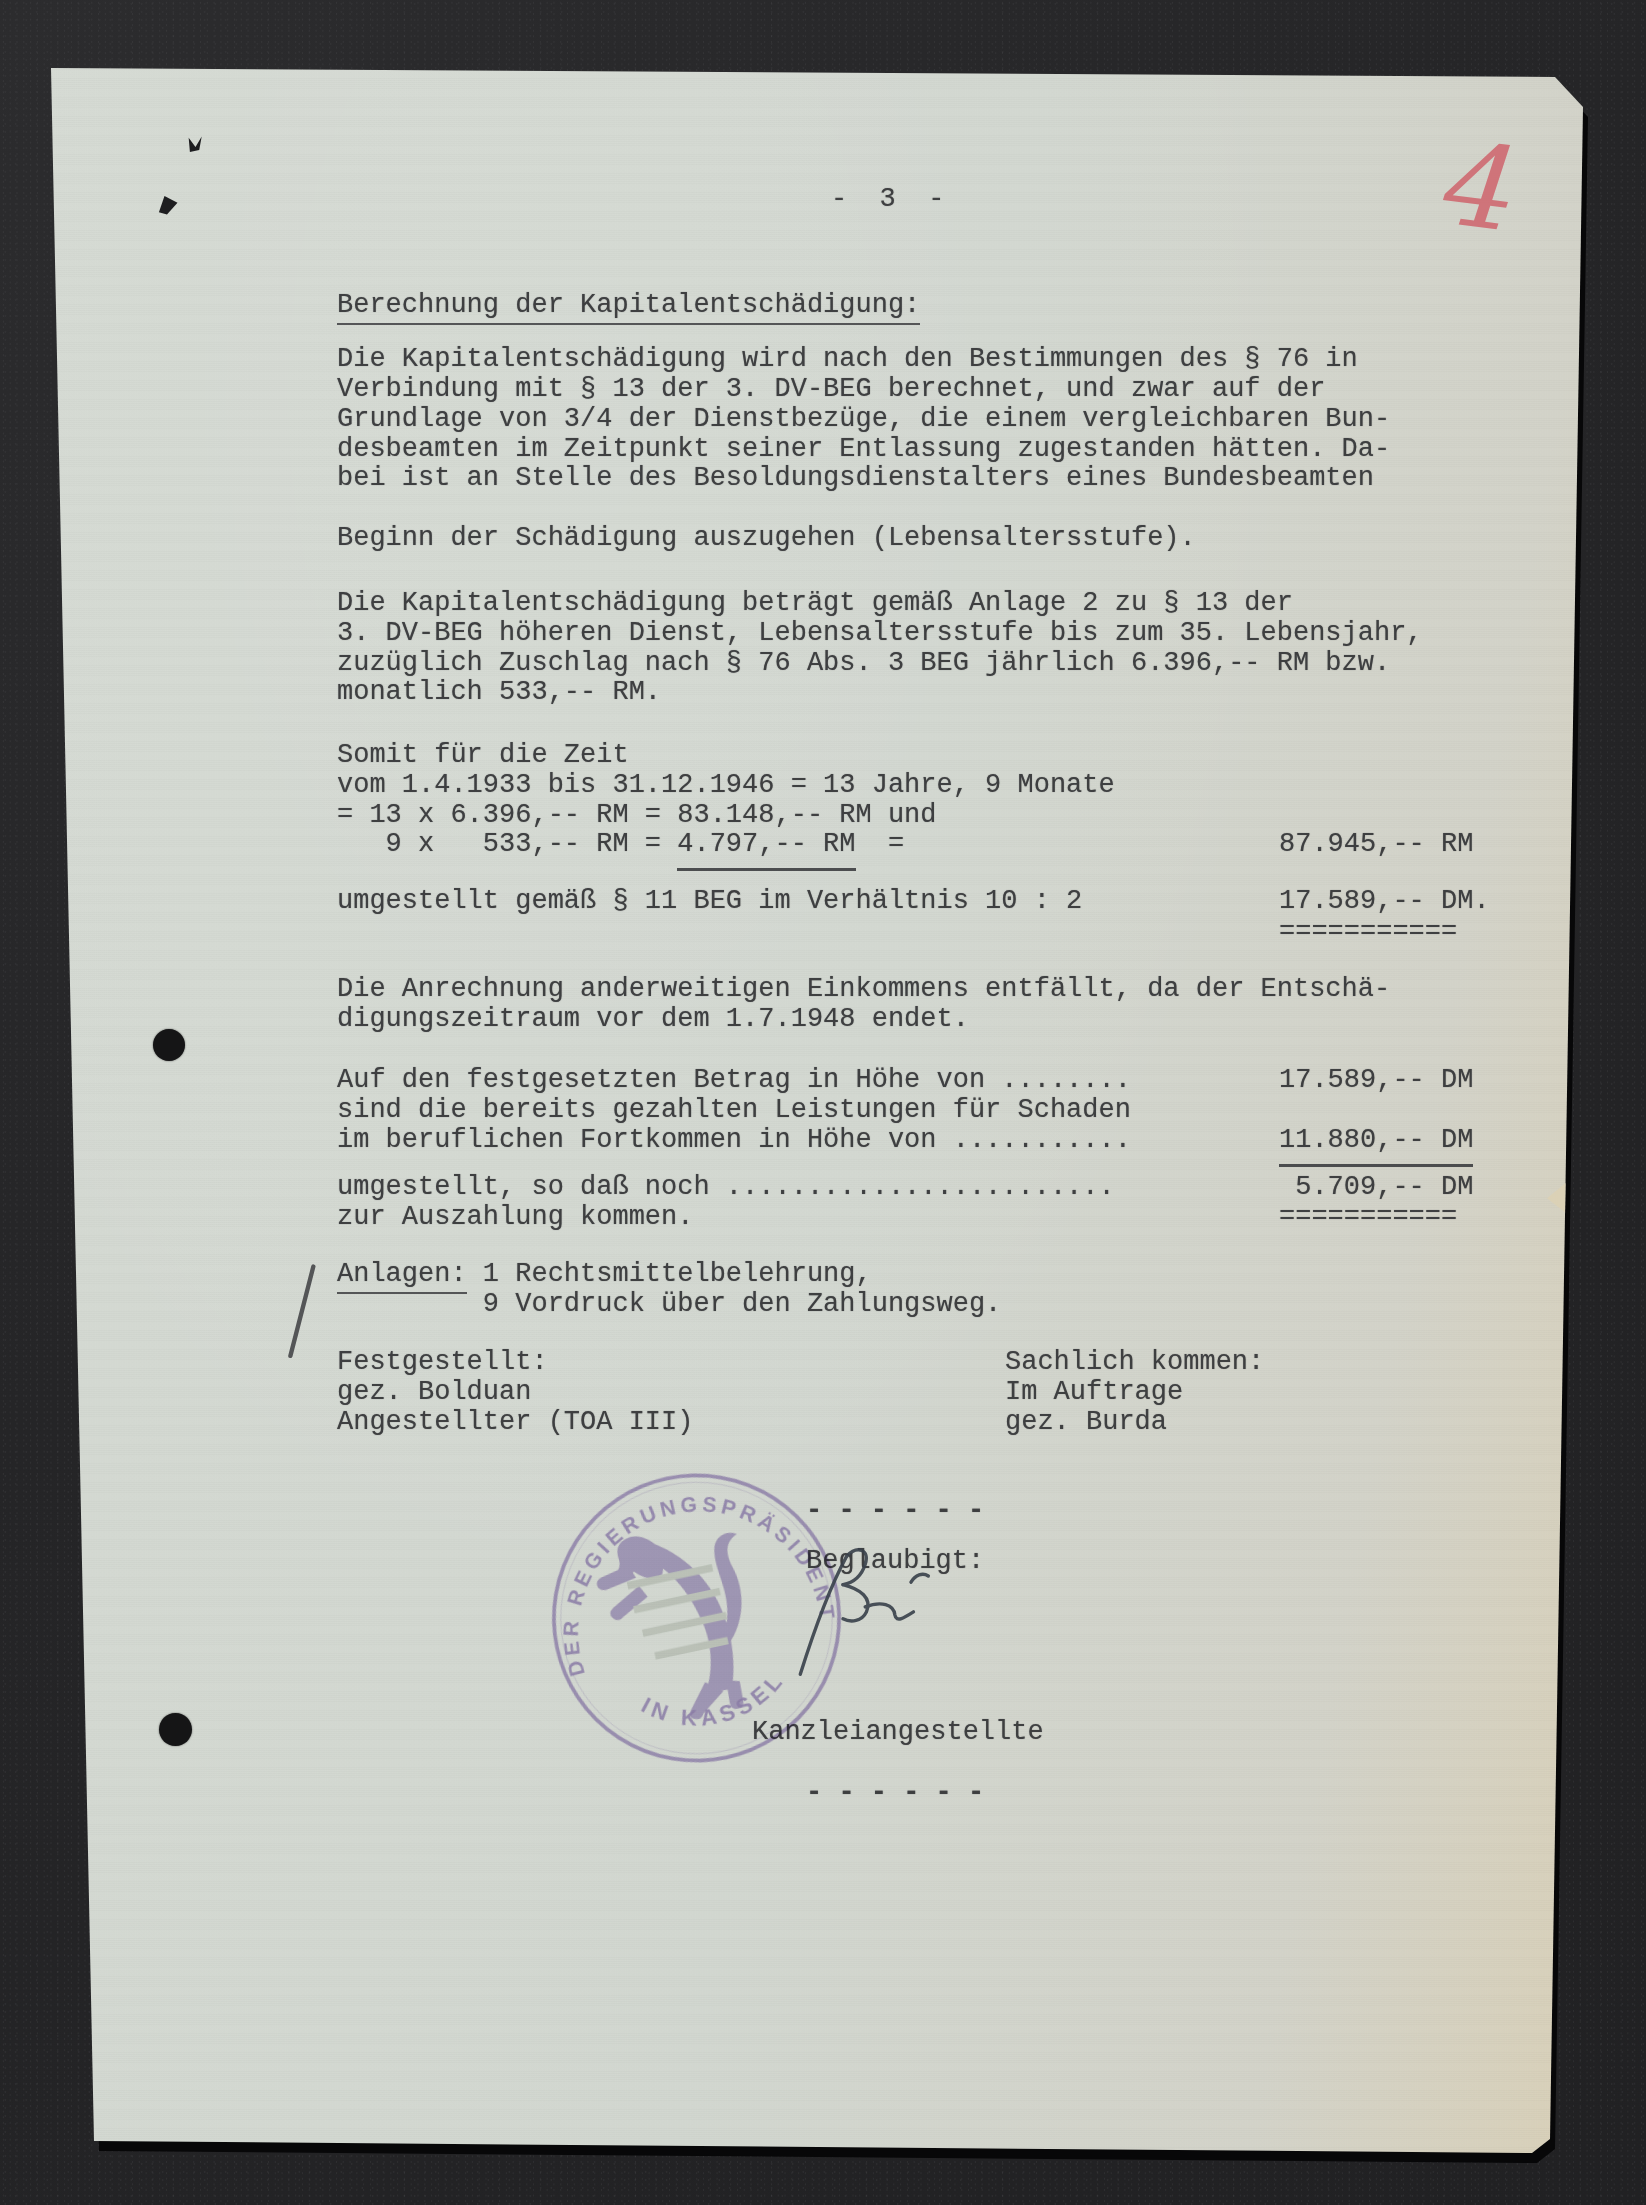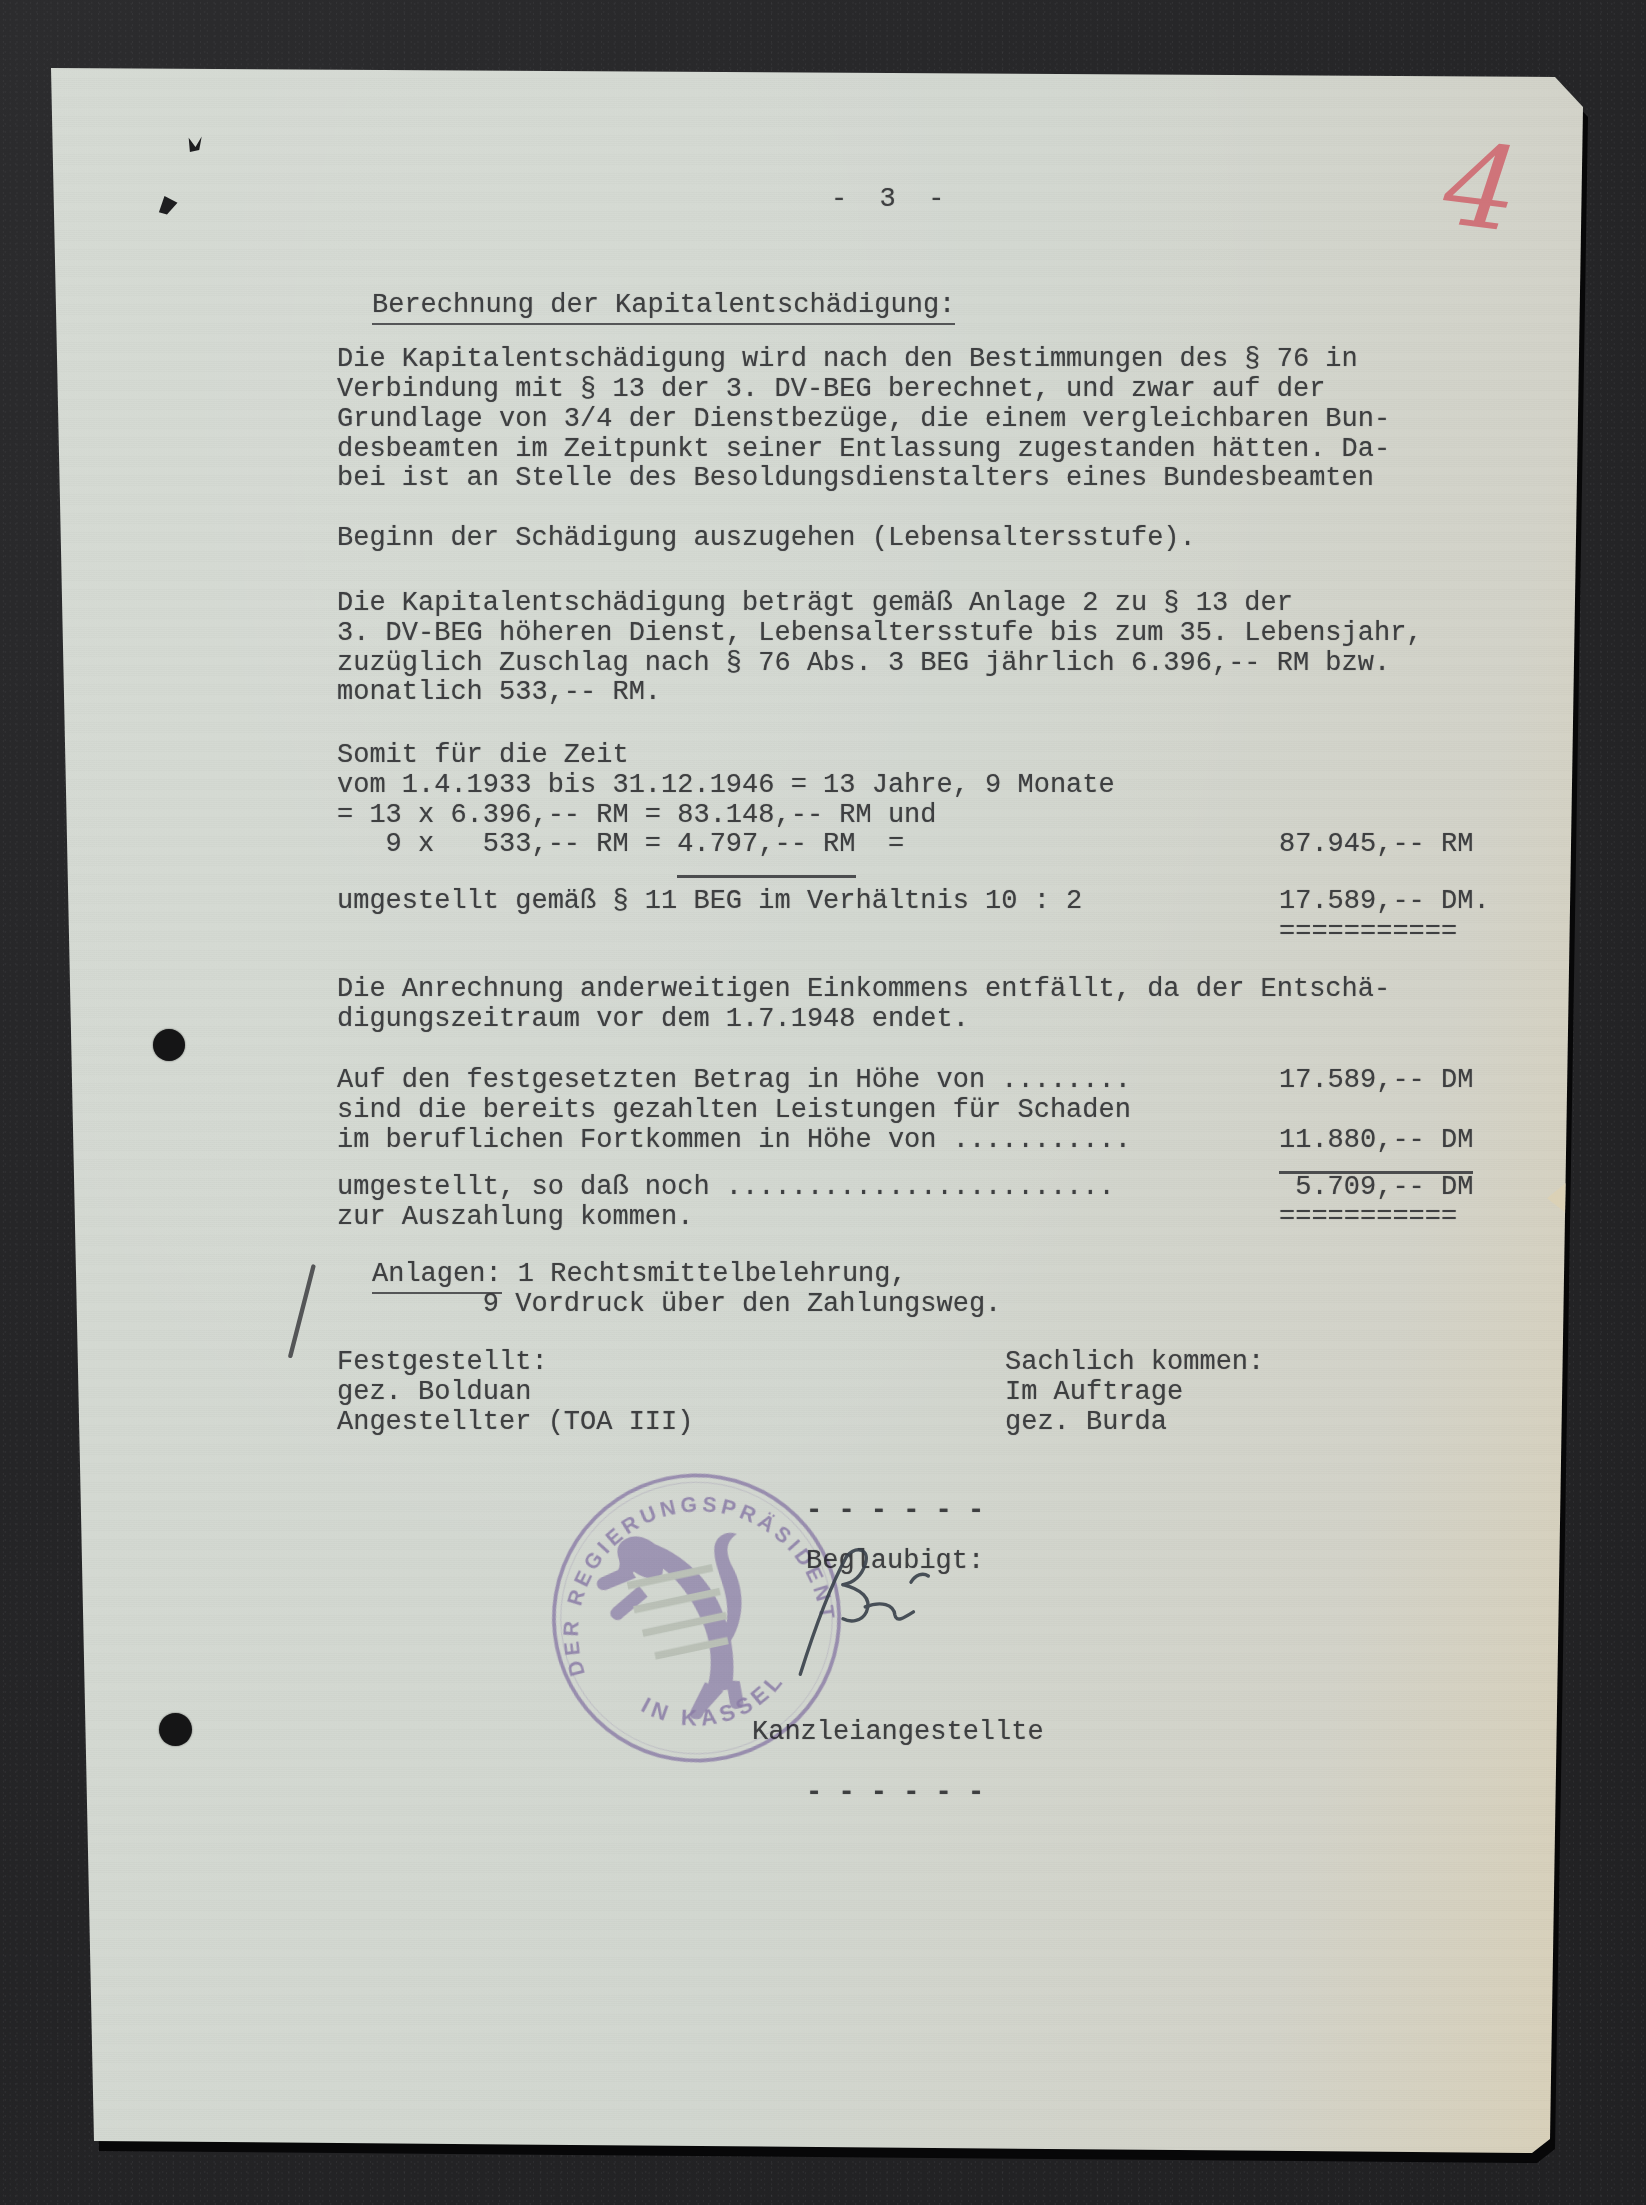--- a/index.html
+++ b/index.html
@@ -33,22 +33,22 @@
   }
   .tw{
     position:absolute;
     font-family:"Liberation Mono","DejaVu Sans Mono",monospace;
     font-size:27px; line-height:30px; white-space:pre;
     color:rgba(52,53,56,0.88);
     text-shadow:0 0 1px rgba(52,53,56,0.55);
     filter: blur(0.2px);
   }
   .bold{font-weight:700;}
-  .u1{border-bottom:2.5px solid rgba(52,53,56,0.8); padding-bottom:3.1px;margin-left:35px;}
-  .u2{border-bottom:3.1px solid rgba(52,53,56,0.85); padding-bottom:16px;}
+  .u1{border-bottom:2.5px solid rgba(52,53,56,0.8); padding-bottom:3.1px;}
+  .u2{border-bottom:3.1px solid rgba(52,53,56,0.85); padding-bottom:9px;}
   .marks, .sig, .stamp{position:absolute; pointer-events:none;}
   .stamp{mix-blend-mode:multiply; transform:rotate(-12deg); filter:blur(0.4px); opacity:0.88;}
   .hole{position:absolute; border-radius:50%; background:#151516; box-shadow:0 0 1.9px rgba(0,0,0,0.6);}
 </style>
 </head>
 <body>
 
 <div class="stage">
   <div class="paper-shadow"></div>
   <div class="paper">

